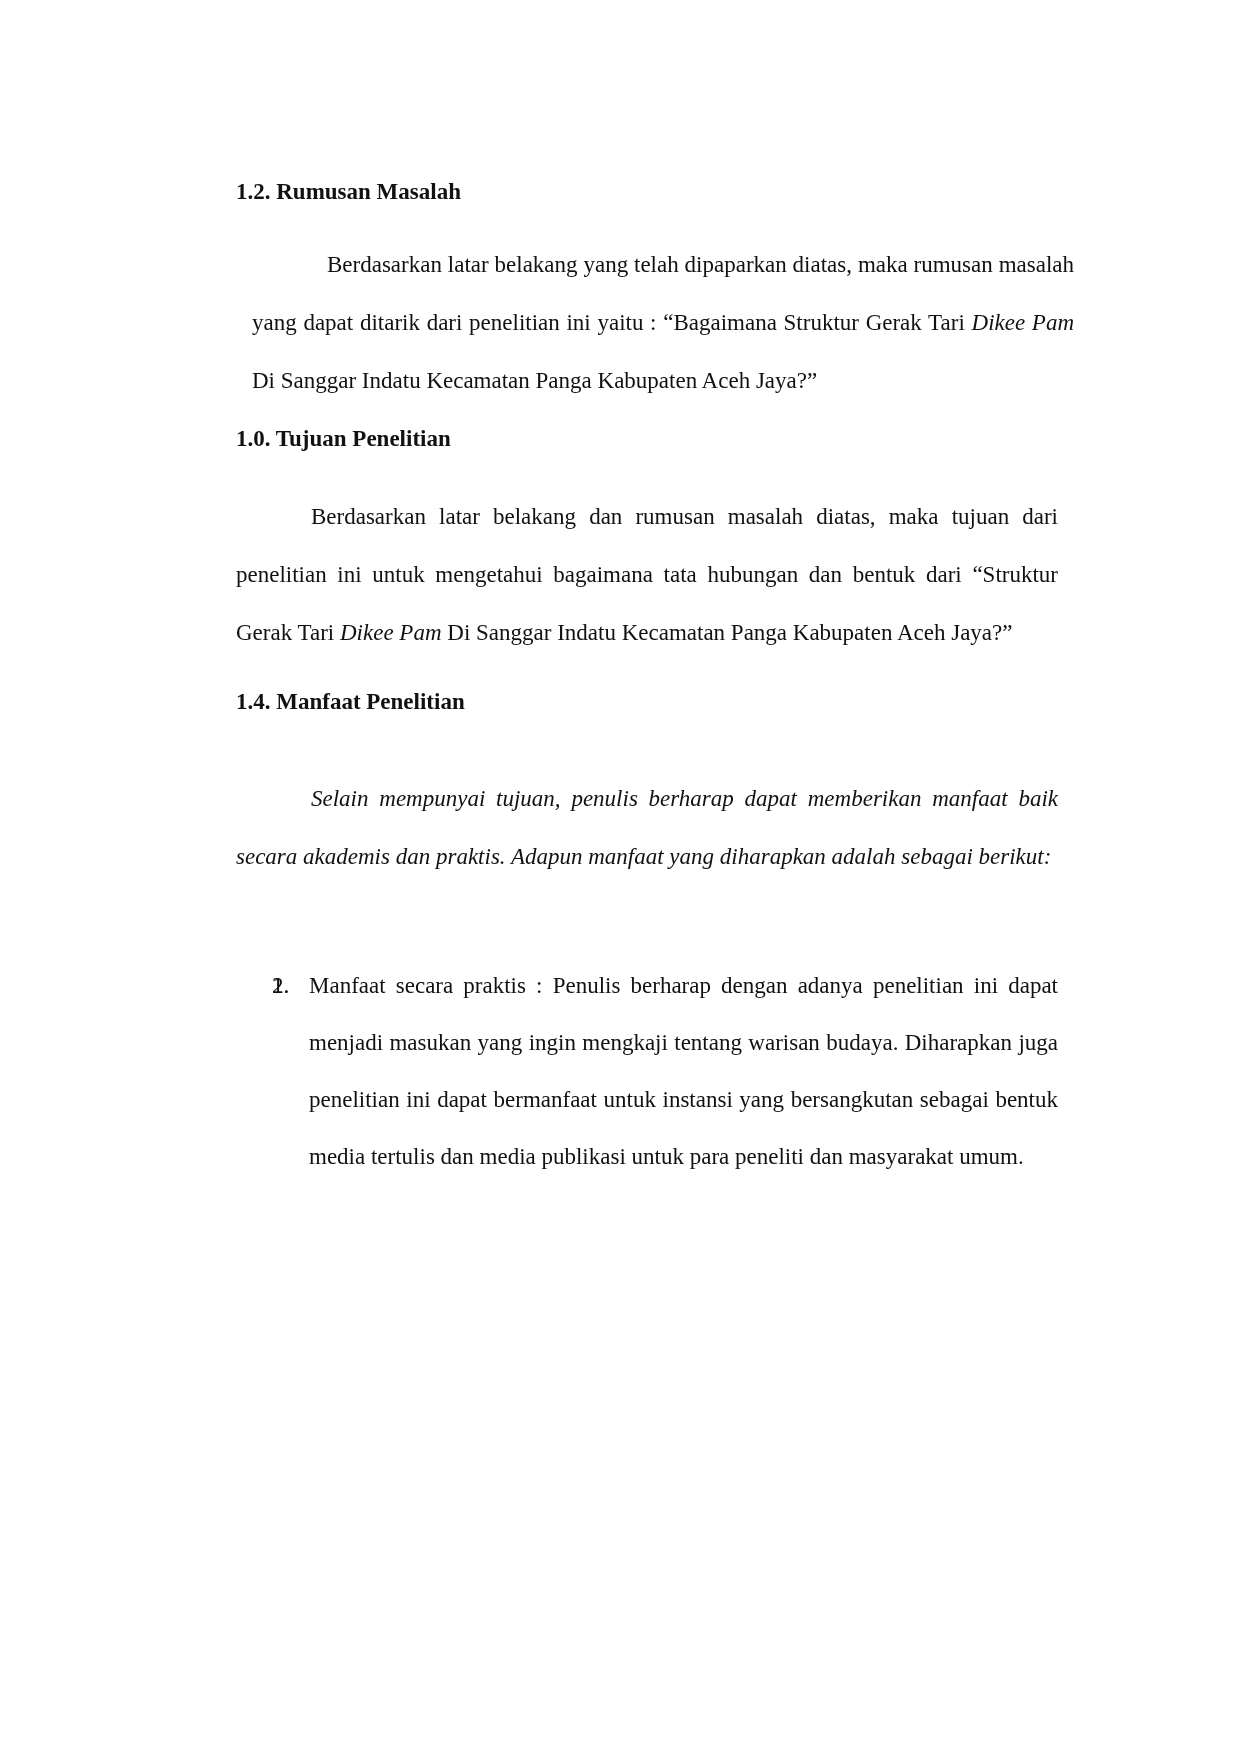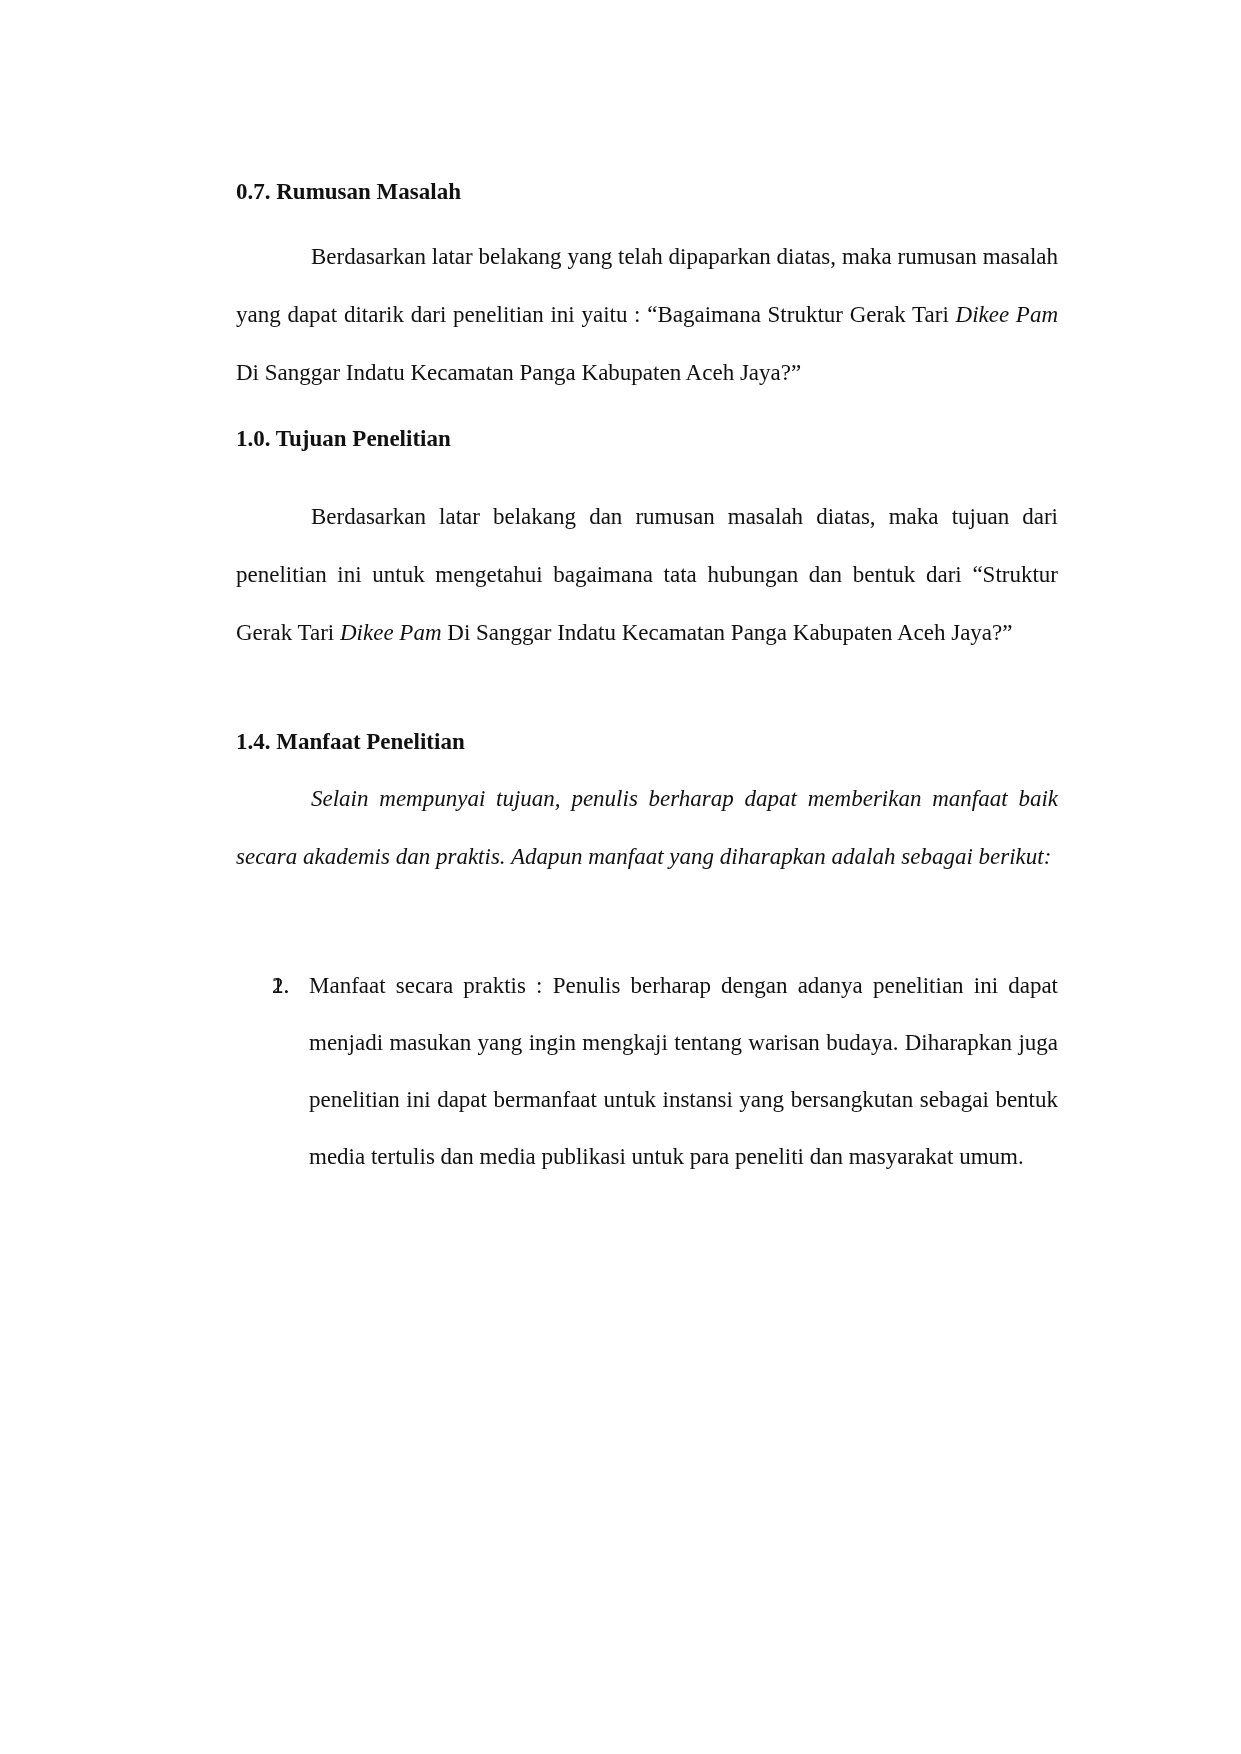--- a/index.html
+++ b/index.html
@@ -62,27 +62,27 @@
       position: absolute;
       left: 36px;
       top: 0;
     }
   </style>
 </head>
 <body>
 
 <div class="page">
 
-  <h2 class="heading" style="top:177px;">0.7. Rumusan Masalah</h2>
-  <p class="para" style="top:228px;"><span>Berdasarkan latar belakang yang telah dipaparkan diatas, maka rumusan masalah yang dapat ditarik dari penelitian ini yaitu : “Bagaimana Struktur Gerak Tari </span><em>Dikee Pam</em><span> Di Sanggar Indatu Kecamatan Panga Kabupaten Aceh Jaya?”</span></p>
+  <h2 class="heading" style="top:177px;">1.2. Rumusan Masalah</h2>
+  <p class="para" style="top:236px;margin-left:16px;"><span>Berdasarkan latar belakang yang telah dipaparkan diatas, maka rumusan masalah yang dapat ditarik dari penelitian ini yaitu : “Bagaimana Struktur Gerak Tari </span><em>Dikee Pam</em><span> Di Sanggar Indatu Kecamatan Panga Kabupaten Aceh Jaya?”</span></p>
 
   <h2 class="heading" style="top:424px;">1.0. Tujuan Penelitian</h2>
   <p class="para" style="top:488px;"><span>Berdasarkan latar belakang dan rumusan masalah diatas, maka tujuan dari penelitian ini untuk mengetahui bagaimana tata hubungan dan bentuk dari “Struktur Gerak Tari </span><em>Dikee Pam</em><span> Di Sanggar Indatu Kecamatan Panga Kabupaten Aceh Jaya?”</span></p>
 
-  <h2 class="heading" style="top:727px;">1.4. Manfaat Penelitian</h2>
+  <h2 class="heading" style="top:687px;">1.4. Manfaat Penelitian</h2>
   <p class="para" style="top:770px;font-style:italic;"><span>Selain mempunyai tujuan, penulis berharap dapat memberikan manfaat baik secara akademis dan praktis. Adapun manfaat yang diharapkan adalah sebagai berikut:</span></p>
 
   <ol class="list" style="top:957px;">
     <li class="list-item">
       <span class="list-num">1.</span>
     </li>
     <li class="list-item">
       <span class="list-num">2.</span>
       <span>Manfaat secara praktis : Penulis berharap dengan adanya penelitian ini dapat menjadi masukan yang ingin mengkaji tentang warisan budaya. Diharapkan juga penelitian ini dapat bermanfaat untuk instansi yang bersangkutan sebagai bentuk media tertulis dan media publikasi untuk para peneliti dan masyarakat umum.</span>
     </li>

